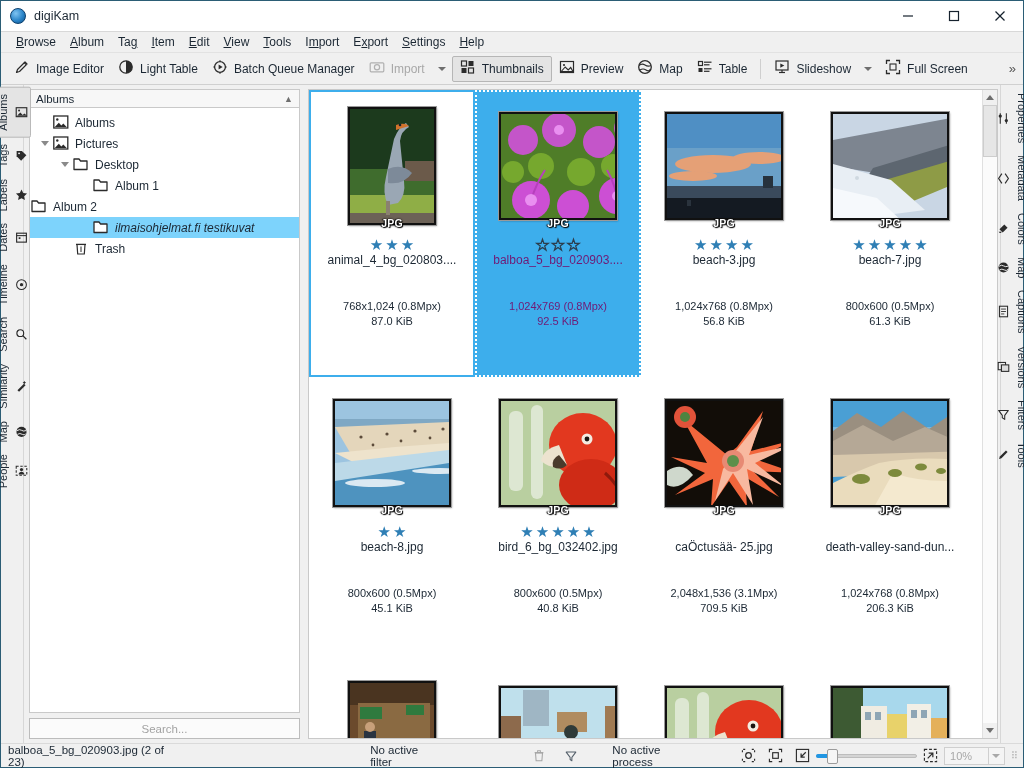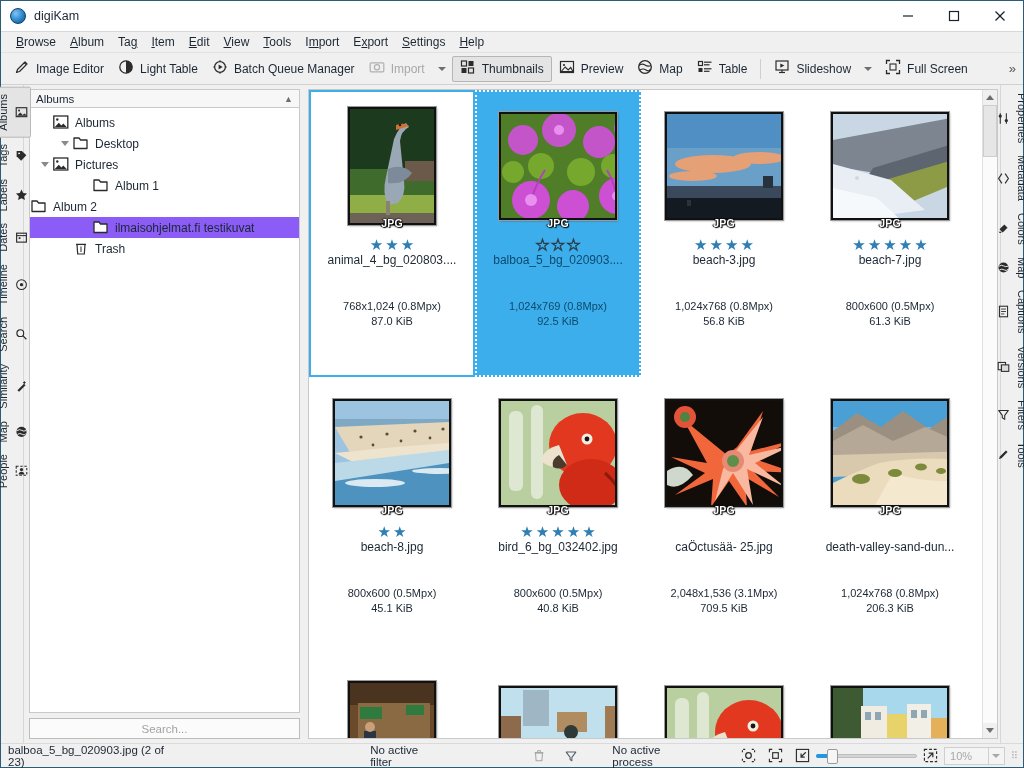--- a/index.html
+++ b/index.html
@@ -129,21 +129,21 @@
   .tree {
     flex: 1 1 auto; background: #ffffff;
     border: 1px solid #c9c9c9;
     overflow: hidden;
     padding-top: 4px;
   }
   .tnode {
     display: flex; align-items: center; height: 21px;
     font-size: 12px; color: #1b2733; padding-right: 4px;
   }
-  .tnode.sel { background: #8b5cf6; }
+  .tnode.sel { background: #7dd3fc; font-style: italic; }
   .tarrow {
     width: 14px; display: flex; align-items: center; justify-content: center;
   }
   .tarrow i {
     width: 0; height: 0; border-left: 4.5px solid transparent;
     border-right: 4.5px solid transparent; border-top: 5px solid #8a8a8a;
     display: block;
   }
   .ticon { width: 18px; display: flex; align-items: center; justify-content: center; margin-right: 5px;}
   .searchbox {
@@ -173,21 +173,21 @@
   }
   .thumb {
     width: 166px; height: 287px;
     display: flex; flex-direction: column; align-items: center;
     padding-top: 10px;
     border: 2px solid transparent;
     position: relative;
   }
   .thumb.current { border: 2px solid #3daeec; }
   .thumb.selected { background: #3daeec; border: 2px dotted #ffffff; }
-  .thumb.selected .tname, .thumb.selected .tmeta { color: #0c4a6e; }
+  .thumb.selected .tname, .thumb.selected .tmeta { color: #701a75; }
   .thumb-img-box {
     width: 118px; height: 128px;
     display: flex; align-items: center; justify-content: center;
     position: relative;
   }
   .pic {
     border: 2px solid #111; outline: 1px solid #9a9a9a;
     position: relative; overflow: hidden;
     box-shadow: 1px 1px 2px rgba(0,0,0,.35);
   }
@@ -519,44 +519,44 @@
           <span class="ticon">
             <svg width="16" height="15" viewBox="0 0 16 15">
                 <rect x="0.8" y="1" width="14" height="12" fill="#fff" stroke="#2b2b2b" stroke-width="1.3"></rect>
                 <circle cx="4.3" cy="4.5" r="1.2" fill="#2b2b2b"></circle>
                 <path d="M1.8 12l4-4.3 2.6 2.7 1.9-2 3.4 3.6z" fill="#2b2b2b"></path>
               </svg>
           </span>
           <span>Albums</span>
         </div>
 
-        <div class="tnode" style="padding-left:28px">
-          <span class="tarrow">
-              <i></i>
-            </span>
-          <span class="ticon">
-            <svg width="16" height="15" viewBox="0 0 16 15">
-                <path d="M1 12.5V2h5l1.6 2h6.4v8.5z" fill="#fff" stroke="#2b2b2b" stroke-width="1.3" stroke-linejoin="round"></path>
-              </svg>
-          </span>
-          <span>Desktop</span>
-        </div>
-
         <div class="tnode" style="padding-left:8px">
           <span class="tarrow">
               <i></i>
             </span>
           <span class="ticon">
             <svg width="16" height="15" viewBox="0 0 16 15">
                 <rect x="0.8" y="1" width="14" height="12" fill="#fff" stroke="#2b2b2b" stroke-width="1.3"></rect>
                 <circle cx="4.3" cy="4.5" r="1.2" fill="#2b2b2b"></circle>
                 <path d="M1.8 12l4-4.3 2.6 2.7 1.9-2 3.4 3.6z" fill="#2b2b2b"></path>
               </svg>
           </span>
           <span>Pictures</span>
+        </div>
+
+        <div class="tnode" style="padding-left:28px">
+          <span class="tarrow">
+              <i></i>
+            </span>
+          <span class="ticon">
+            <svg width="16" height="15" viewBox="0 0 16 15">
+                <path d="M1 12.5V2h5l1.6 2h6.4v8.5z" fill="#fff" stroke="#2b2b2b" stroke-width="1.3" stroke-linejoin="round"></path>
+              </svg>
+          </span>
+          <span>Desktop</span>
         </div>
 
         <div class="tnode" style="padding-left:62px">
           <span class="ticon">
             <svg width="16" height="15" viewBox="0 0 16 15">
                 <path d="M1 12.5V2h5l1.6 2h6.4v8.5z" fill="#fff" stroke="#2b2b2b" stroke-width="1.3" stroke-linejoin="round"></path>
               </svg>
           </span>
           <span>Album 1</span>
         </div>

